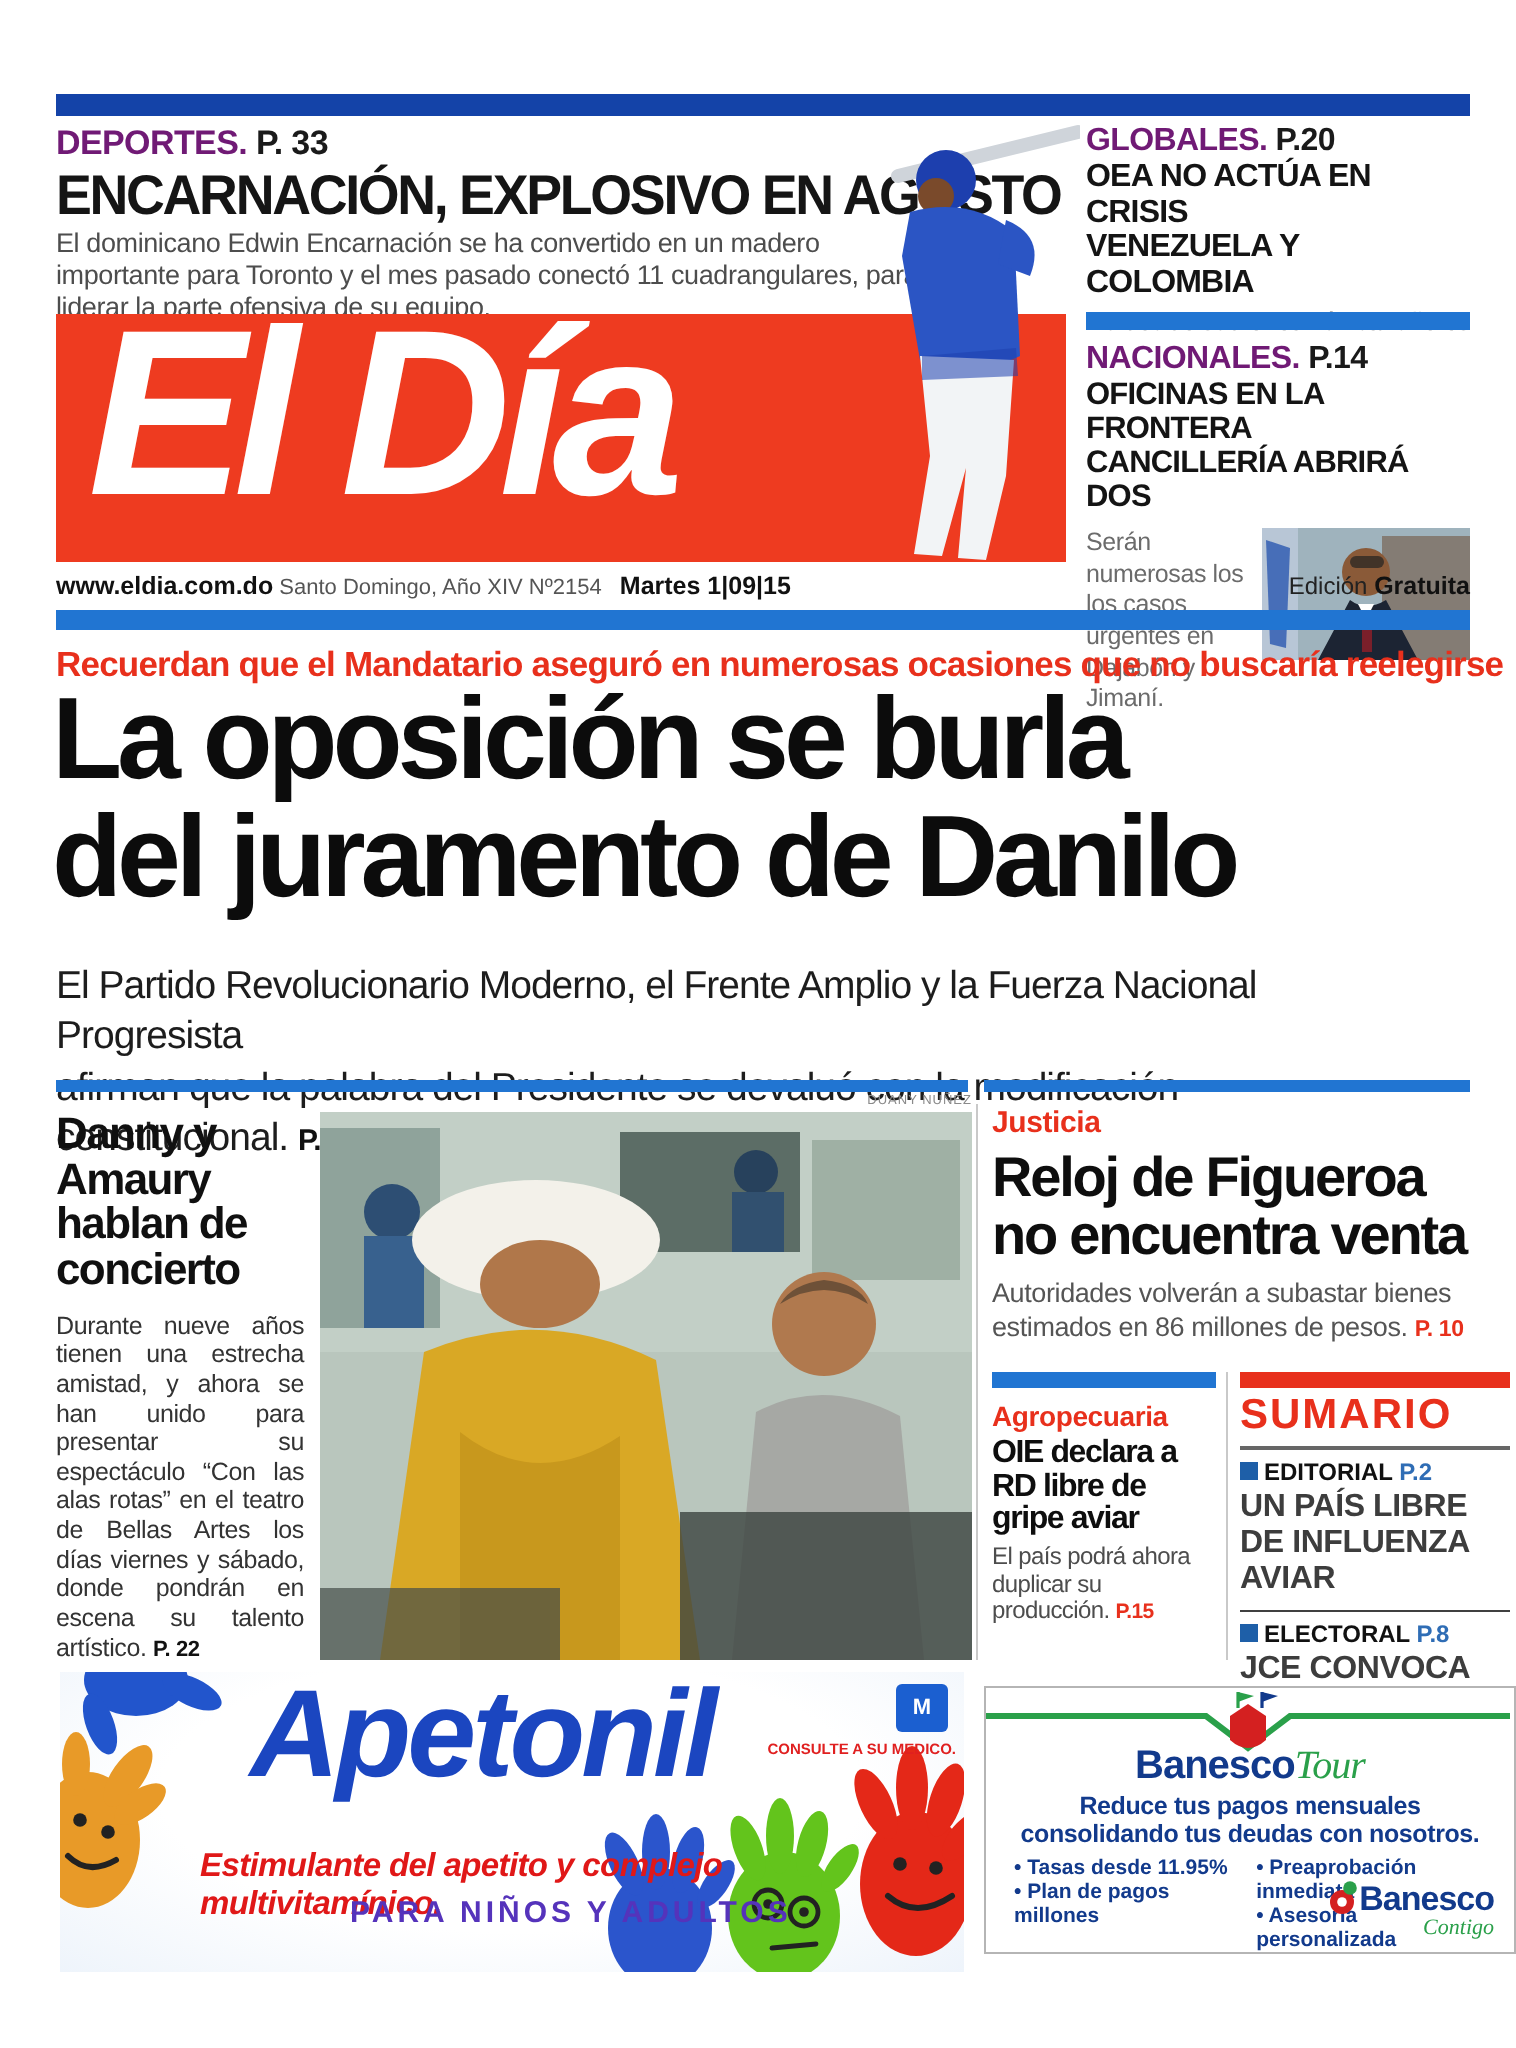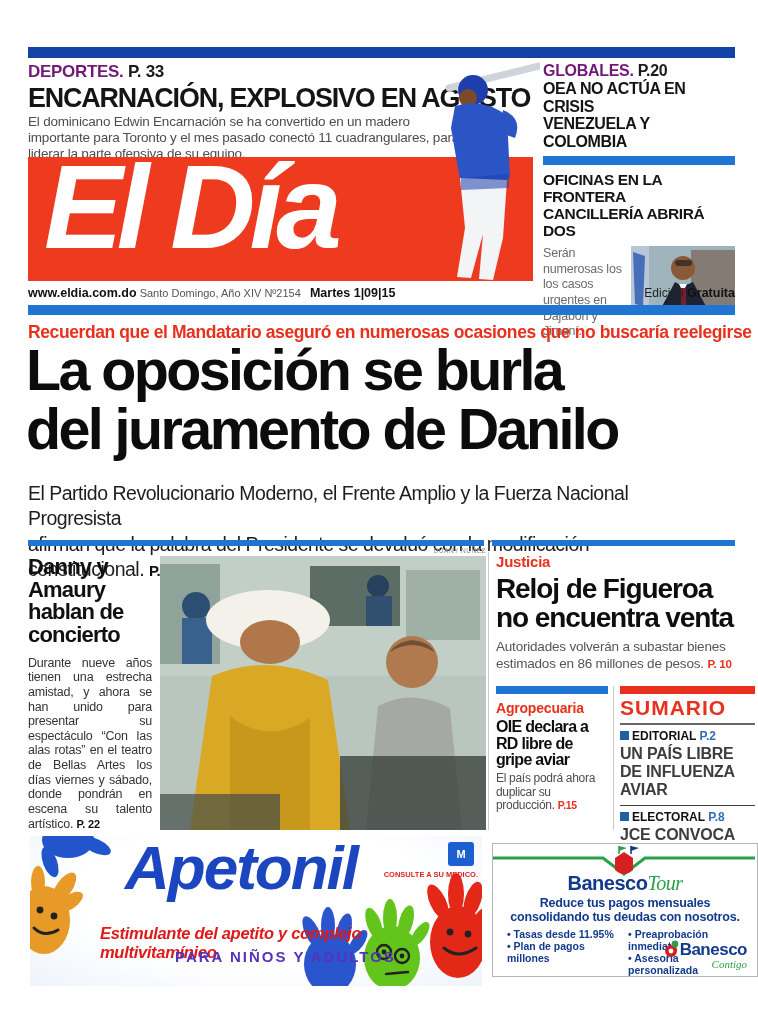--- a/index.html
+++ b/index.html
@@ -143,20 +143,24 @@
     <div class="rc-head">
       <div>OEA NO ACTÚA EN CRISIS</div>
       <div>VENEZUELA Y COLOMBIA</div>
     </div>
     <div class="rc-sub" style="margin-top:4px;">No decide sobre reunión cancilleres</div>
   </div>
 
   <div class="bar bar-midblue" style="left:543px;top:156px;width:192px;height:9px;"></div>
 
   <div class="abs" style="left:543px;top:171px;width:192px;">
+    <div class="kicker" style="font-size:16px;">
+      <span class="sec">NACIONALES.</span>
+      <span class="pg">P.14</span>
+    </div>
     <div class="rc-head" style="font-size:15.5px;">
       <div>OFICINAS EN LA FRONTERA</div>
       <div>CANCILLERÍA ABRIRÁ DOS</div>
     </div>
     <div style="display:flex;margin-top:7px;">
       <div class="rc-sub" style="width:84px;line-height:1.25;">Serán numerosas los los casos urgentes en Dajabón y Jimaní.</div>
       <div class="photo-frame" style="position:relative;width:104px;height:66px;margin-left:4px;">
         <svg width="104" height="66" viewBox="0 0 104 66">
           <rect width="104" height="66" fill="#9fb3bd"></rect>
           <rect x="0" y="0" width="18" height="66" fill="#b8c6d6"></rect>

